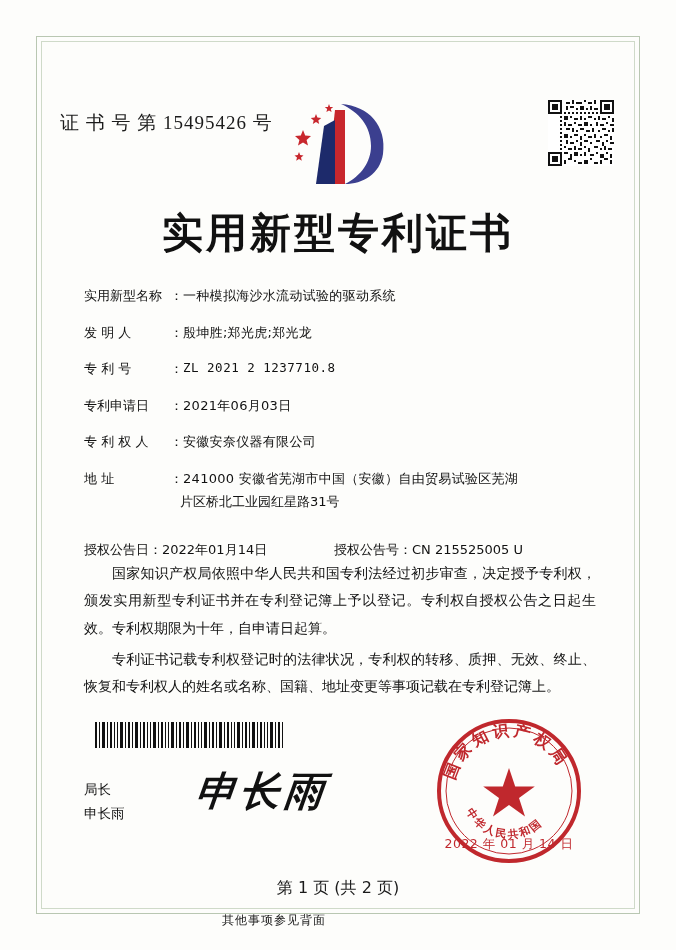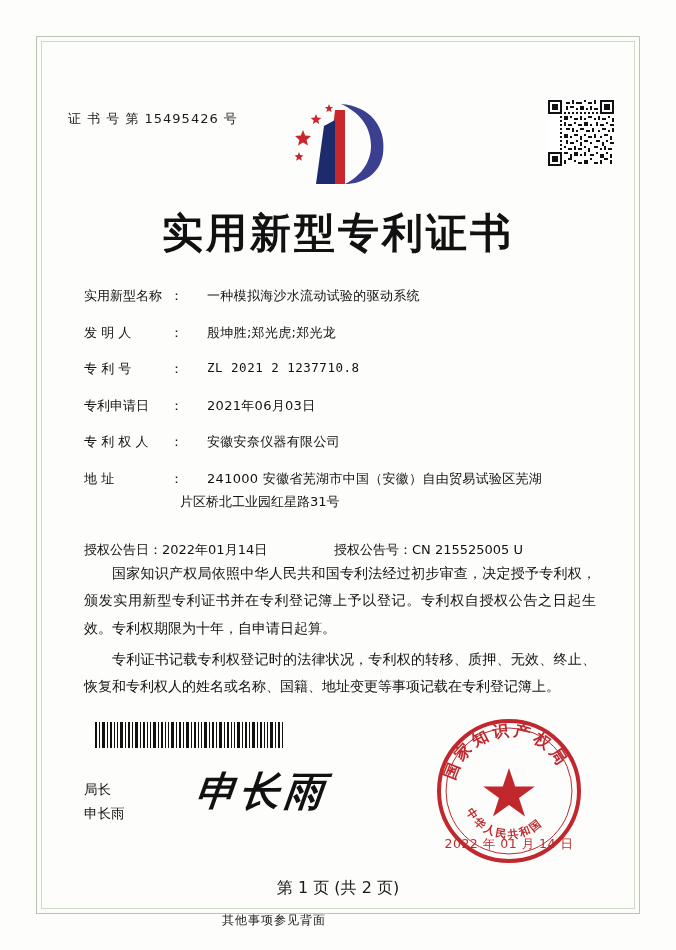--- a/index.html
+++ b/index.html
@@ -36,24 +36,25 @@
     position: absolute;
     left: 41px; top: 41px;
     width: 594px; height: 868px;
     border: 1px solid #cfdac9;
     box-sizing: border-box;
   }
 
   
   .cert-number {
     position: absolute;
-    left: 68px; top: 110px;
-    font-size: 13px;
+    left: 60px; top: 110px;
+    font-size: 19px;
     letter-spacing: 1px;
     color: #1b1b1b;
+    font-family: Liberation Serif, serif;
   }
 
   .logo {
     position: absolute;
     left: 283px; top: 96px;
     width: 110px; height: 92px;
   }
   .logo svg { display: block; }
 
   .qr {
@@ -100,21 +101,20 @@
     display: flex;
     justify-content: space-between;
   }
   .field-colon {
     flex: 0 0 10px;
     text-align: left;
   }
   .field-value {
     flex: 1 1 auto;
     letter-spacing: 0.3px;
-    margin-left: 24px;
   }
   .field-value.mono {
     font-family: "DejaVu Sans Mono", "Liberation Mono", monospace;
     font-size: 12.5px;
     letter-spacing: 0.5px;
   }
   .addr-second {
     margin-left: 96px;
     margin-top: -13px;
     margin-bottom: 28px;

